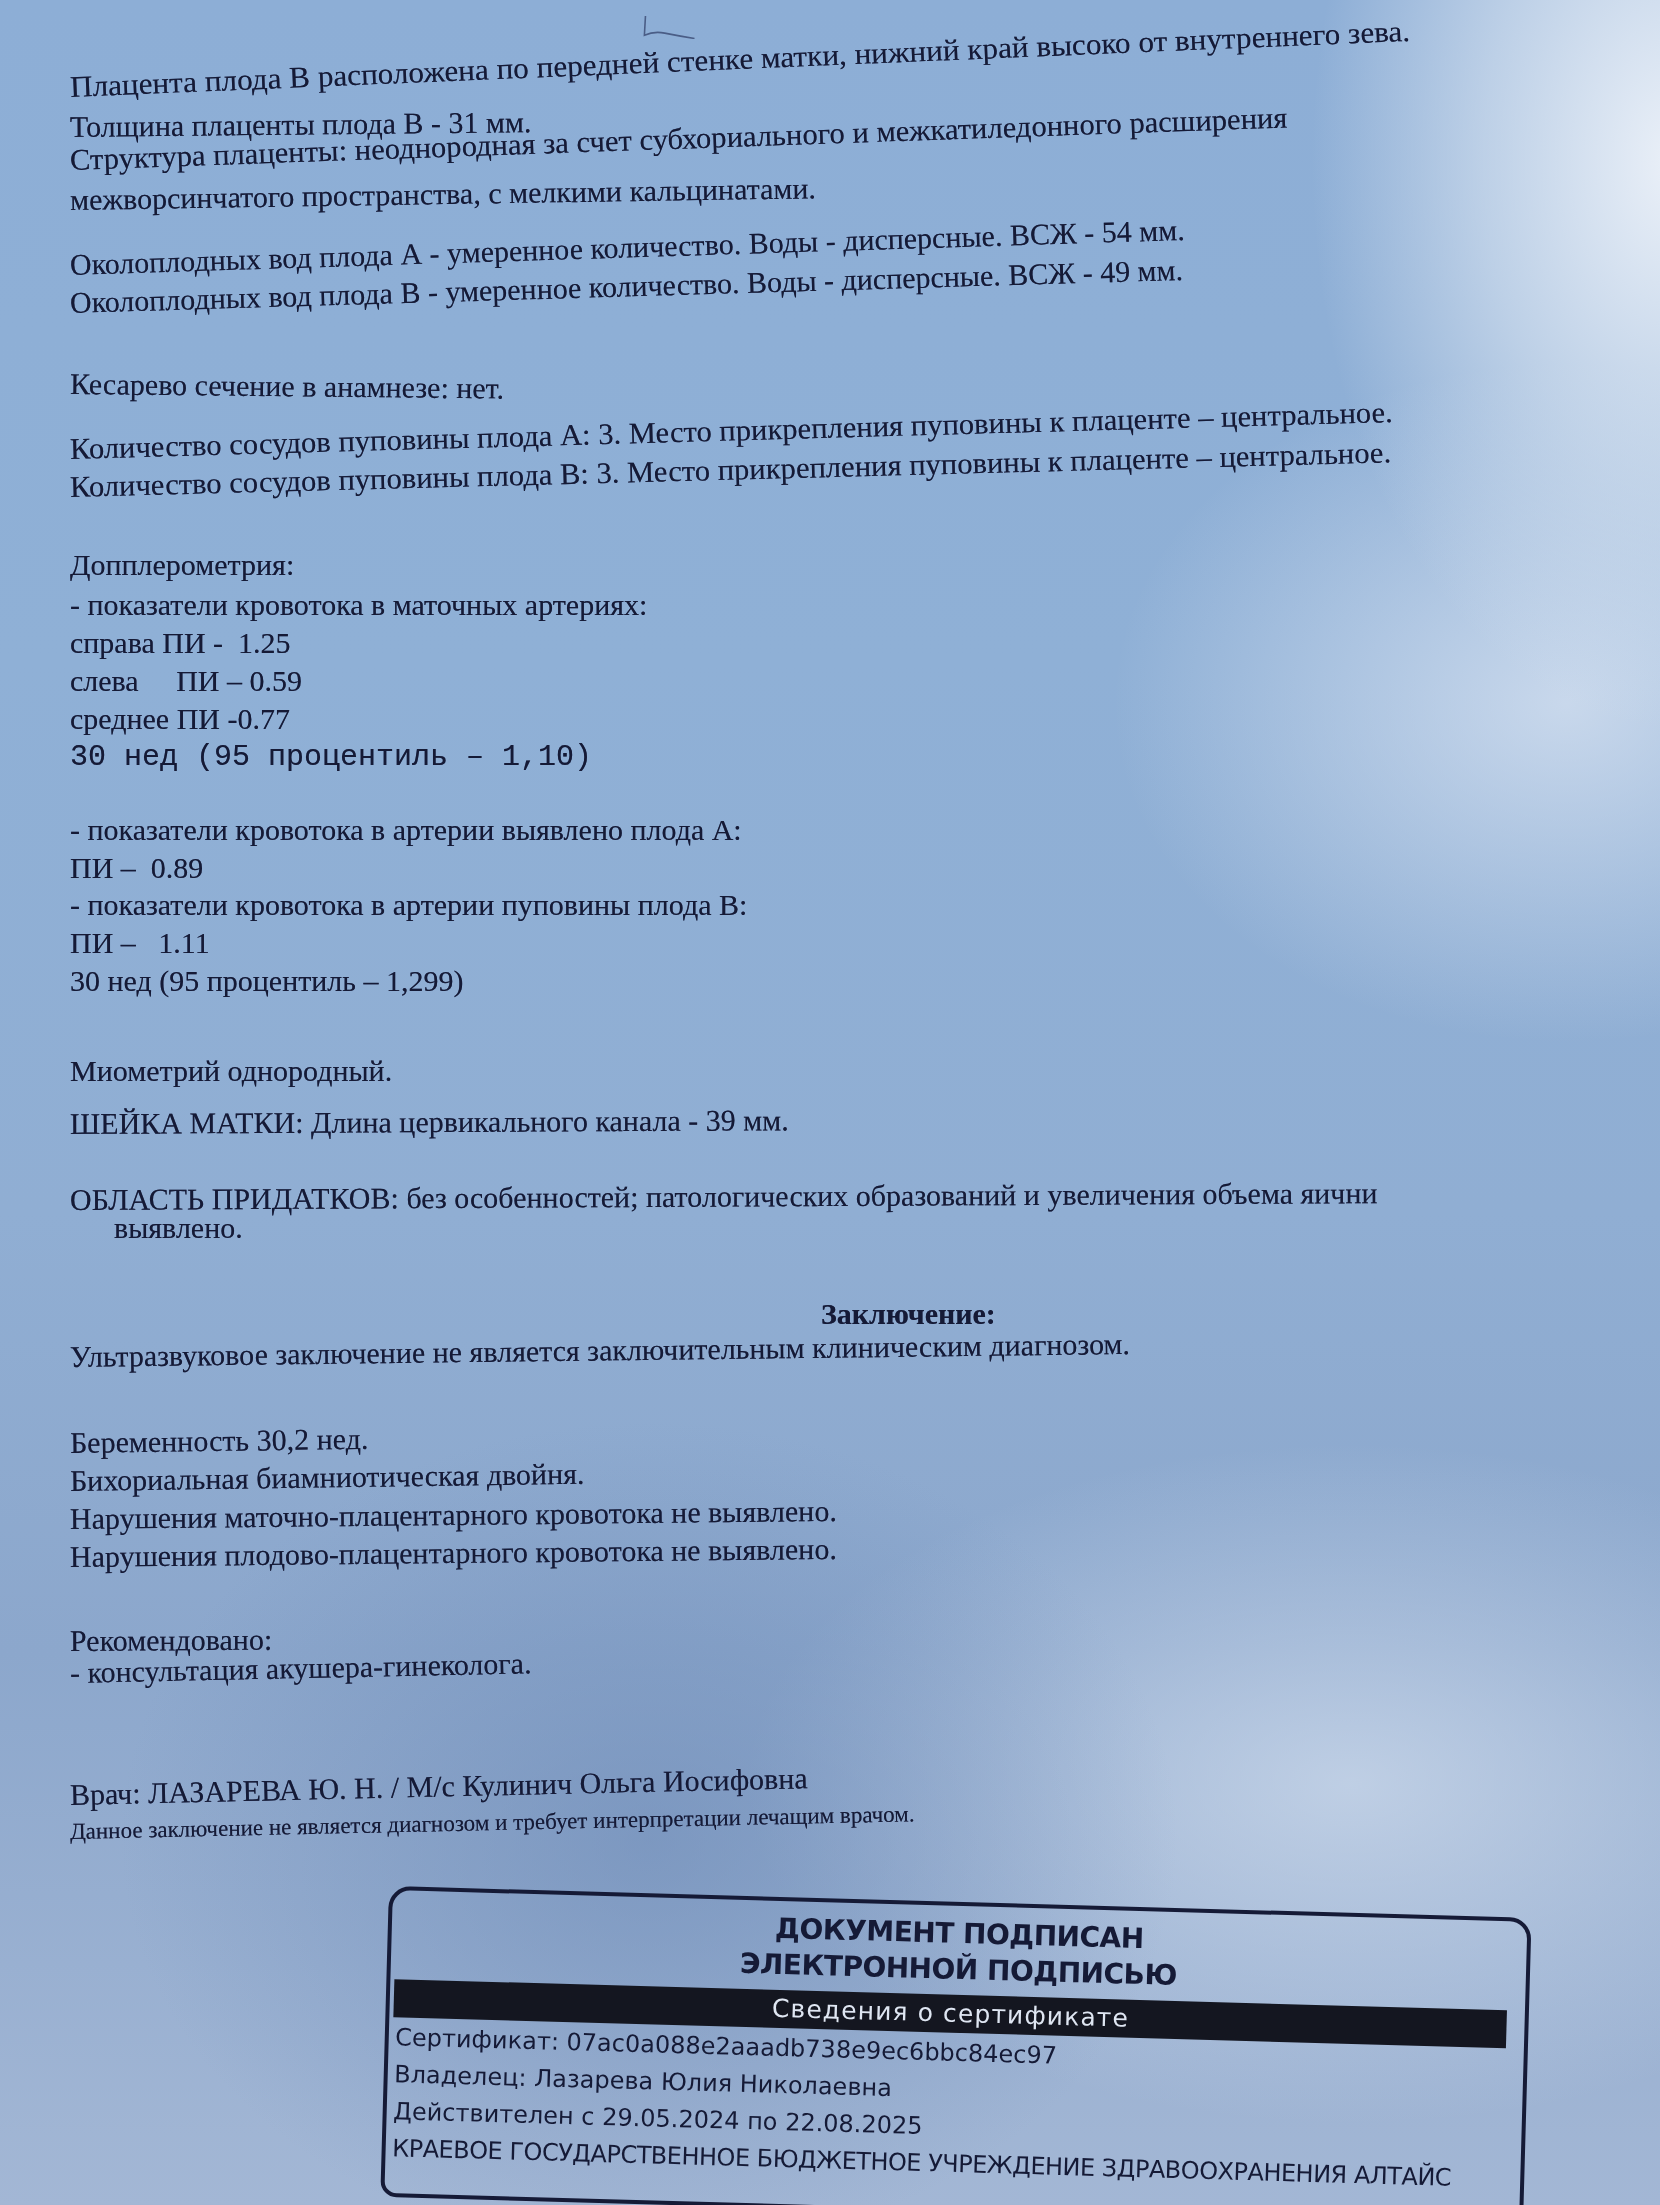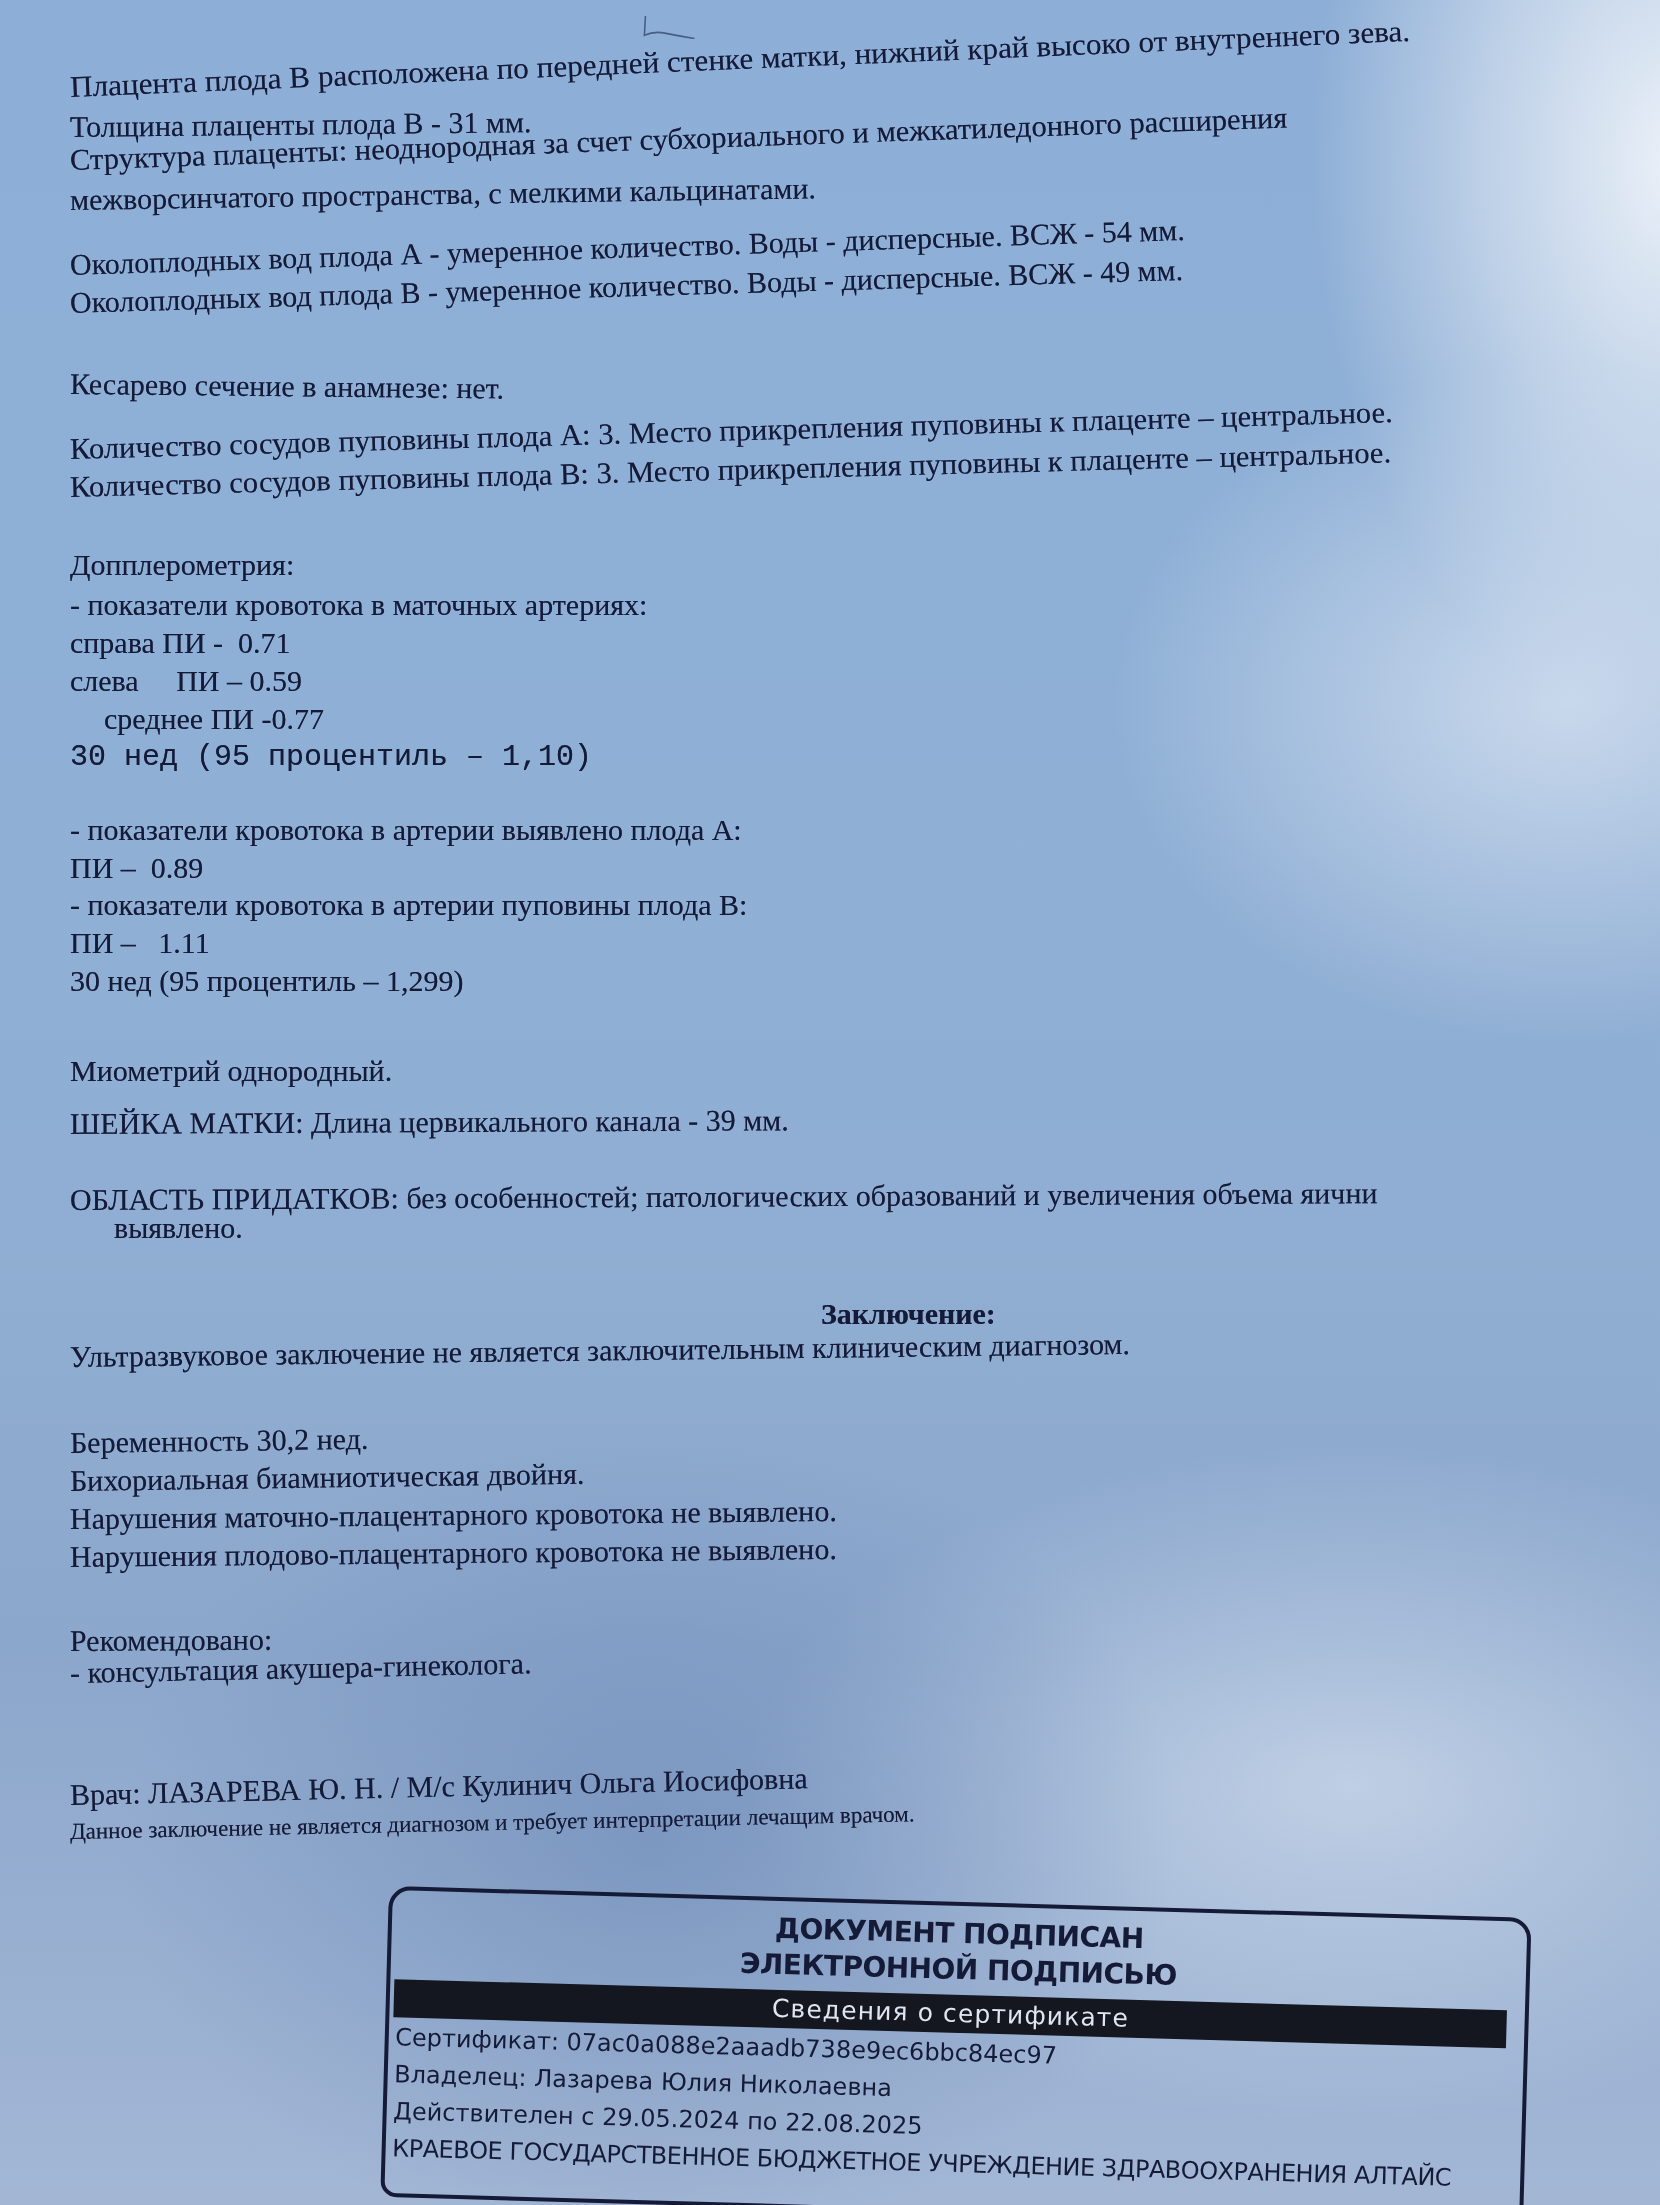--- a/index.html
+++ b/index.html
@@ -108,23 +108,23 @@
   <div class="line" style="top:246px; transform: rotate(-1.8deg);">Околоплодных вод  плода А - умеренное количество. Воды - дисперсные. ВСЖ  - 54 мм.</div>
   <div class="line" style="top:284px; transform: rotate(-1.7deg);">Околоплодных вод  плода В - умеренное количество. Воды - дисперсные. ВСЖ  - 49 мм.</div>
 
   <div class="line" style="top:365px; transform: rotate(0.6deg);">Кесарево сечение в анамнезе: нет.</div>
 
   <div class="line" style="top:430px; transform: rotate(-1.6deg) scaleX(1.02);">Количество сосудов пуповины плода А: 3. Место прикрепления пуповины к плаценте – центральное.</div>
   <div class="line" style="top:468px; transform: rotate(-1.5deg) scaleX(1.02);">Количество сосудов пуповины плода В: 3. Место прикрепления пуповины к плаценте – центральное.</div>
 
   <div class="line" style="top:546px;">Допплерометрия:</div>
   <div class="line" style="top:586px;">- показатели кровотока в маточных артериях:</div>
-  <div class="line" style="top:624px; white-space: pre;">справа ПИ -  0.71</div>
+  <div class="line" style="top:624px; white-space: pre;">справа ПИ -  1.25</div>
   <div class="line" style="top:662px; white-space: pre;">слева     ПИ – 0.59</div>
-  <div class="line" style="top:700px;margin-left:34px;">среднее ПИ -0.77</div>
+  <div class="line" style="top:700px;">среднее ПИ -0.77</div>
   <div class="line" style="top:738px;font-family:Liberation Mono, monospace;">30 нед (95 процентиль – 1,10)</div>
 
   <div class="line" style="top:811px;">- показатели кровотока в артерии выявлено плода А:</div>
   <div class="line" style="top:849px; white-space: pre;">ПИ –  0.89</div>
   <div class="line" style="top:886px;font-family:Liberation Serif, serif;">- показатели кровотока в артерии пуповины плода В:</div>
   <div class="line" style="top:924px; white-space: pre;">ПИ –   1.11</div>
   <div class="line" style="top:962px;">30 нед (95 процентиль – 1,299)</div>
 
   <div class="line" style="top:1052px;">Миометрий однородный.</div>
   <div class="line" style="top:1105px; transform: rotate(-0.3deg);">ШЕЙКА  МАТКИ: Длина цервикального канала - 39 мм.</div>

